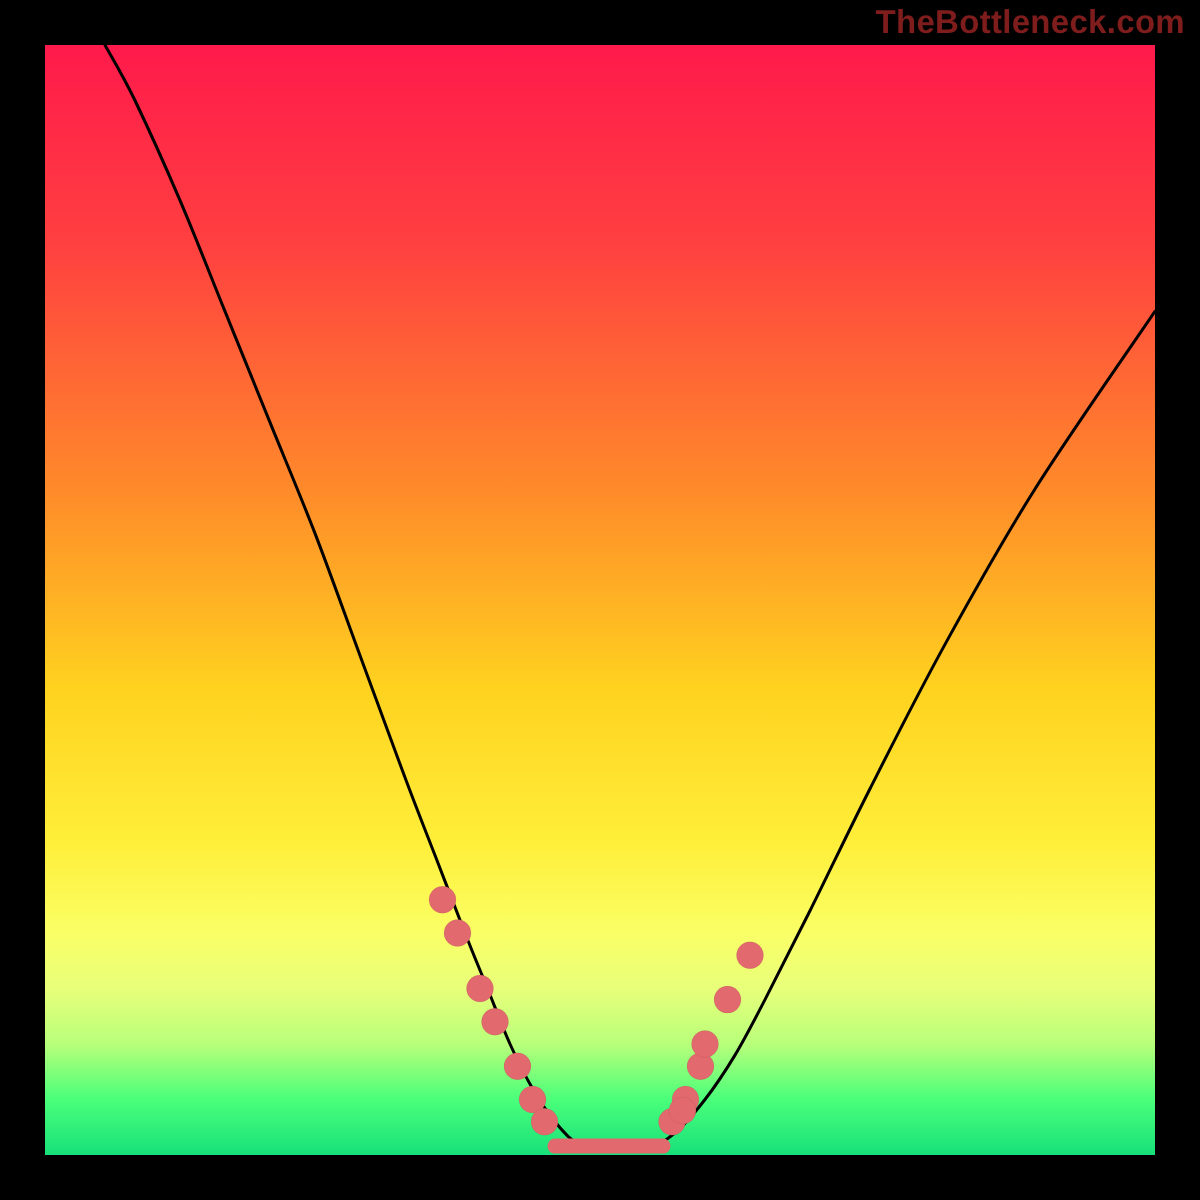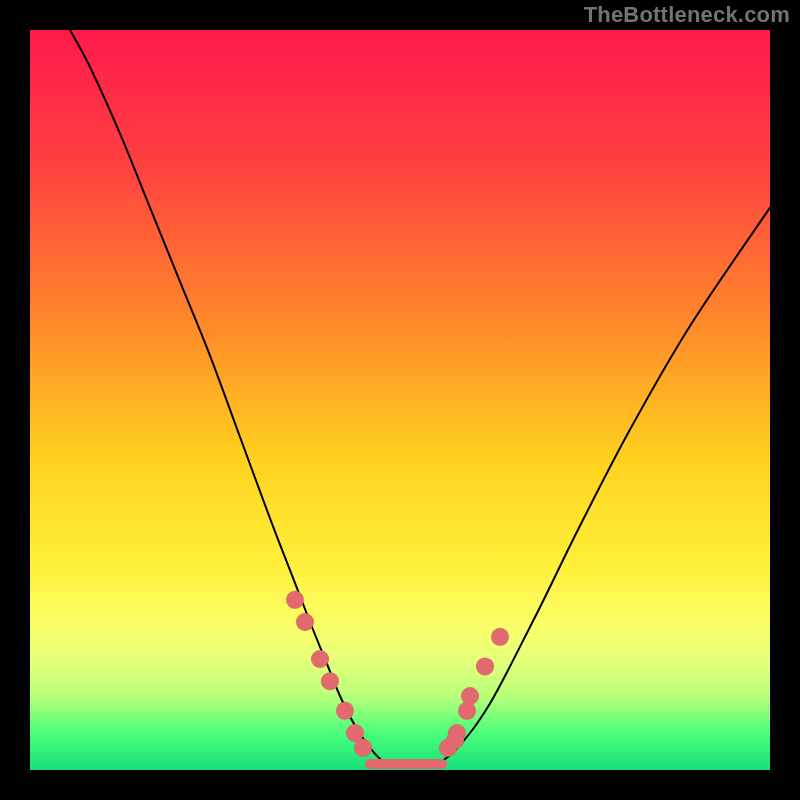--- a/index.html
+++ b/index.html
@@ -15,21 +15,21 @@
     position: relative;
     width: 800px;
     height: 800px;
   }
   .watermark {
     position: absolute;
     top: 2px;
     right: 10px;
     font-size: 22px;
     font-weight: 600;
-    color: #737373;
+    color: #7f1d1d;
     letter-spacing: 0.2px;
     z-index: 50;
   }
   .plot-outer {
     position: absolute;
     left: 0;
     top: 0;
     width: 800px;
     height: 800px;
     background: #000;

